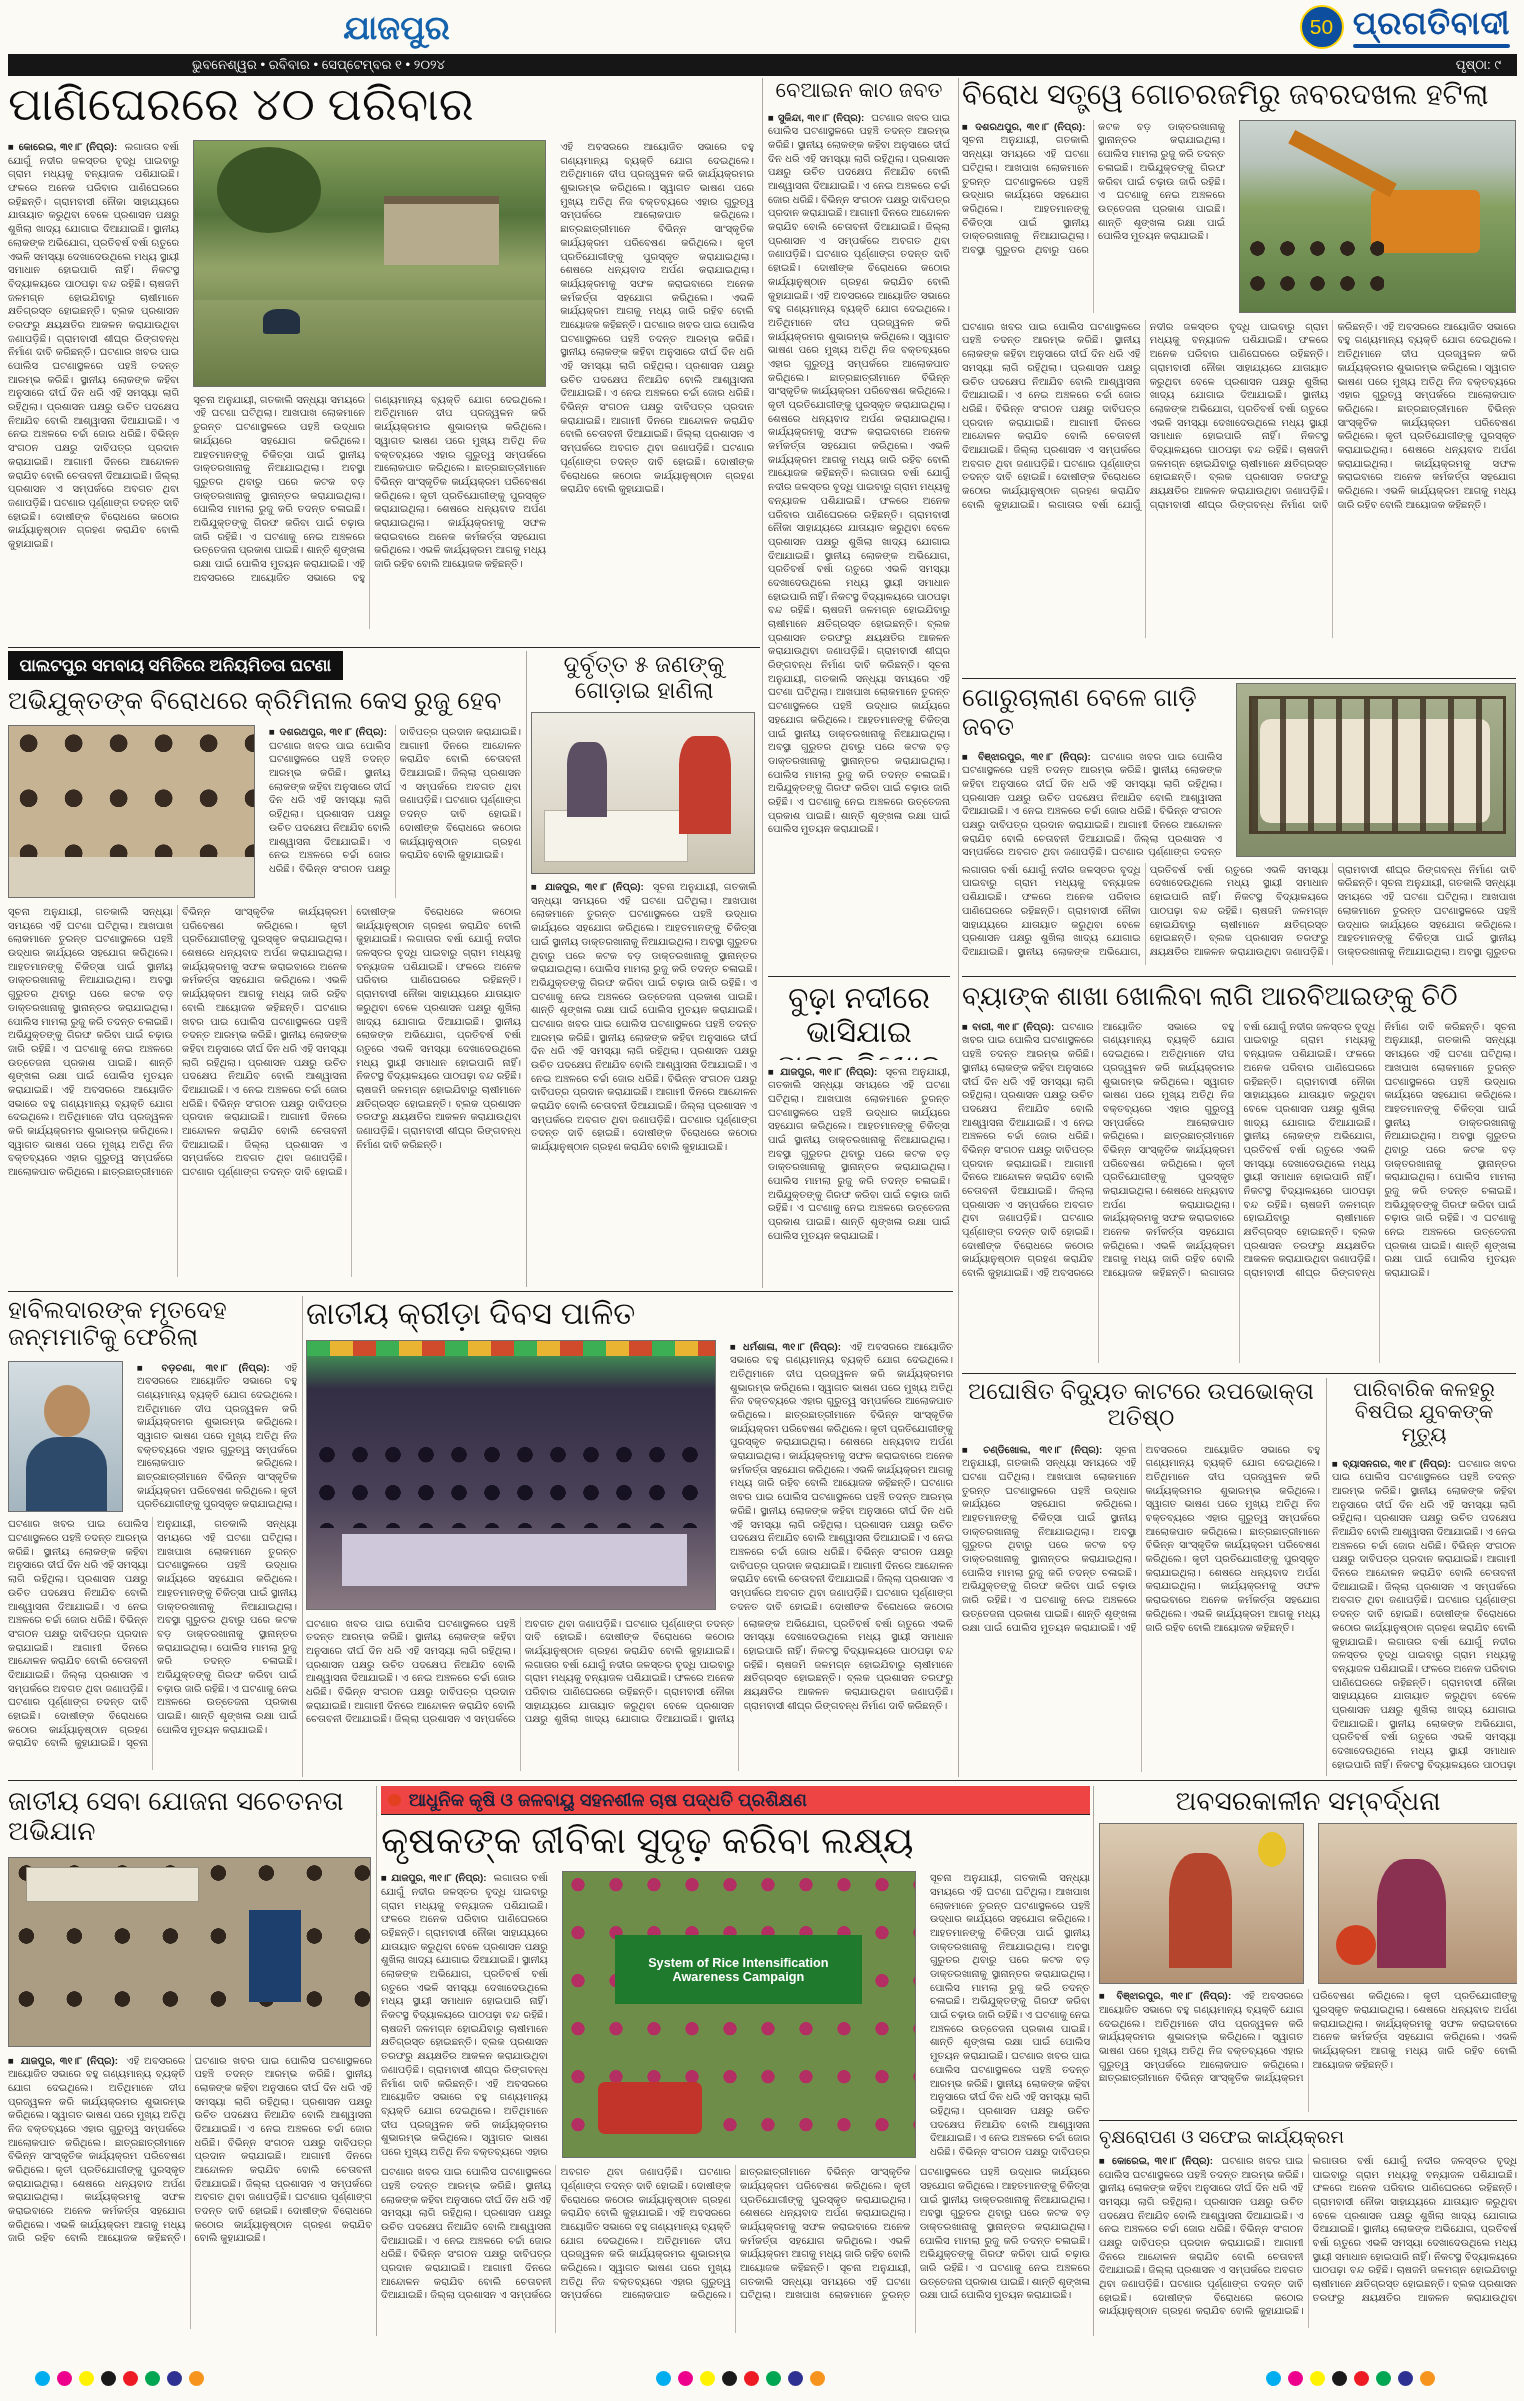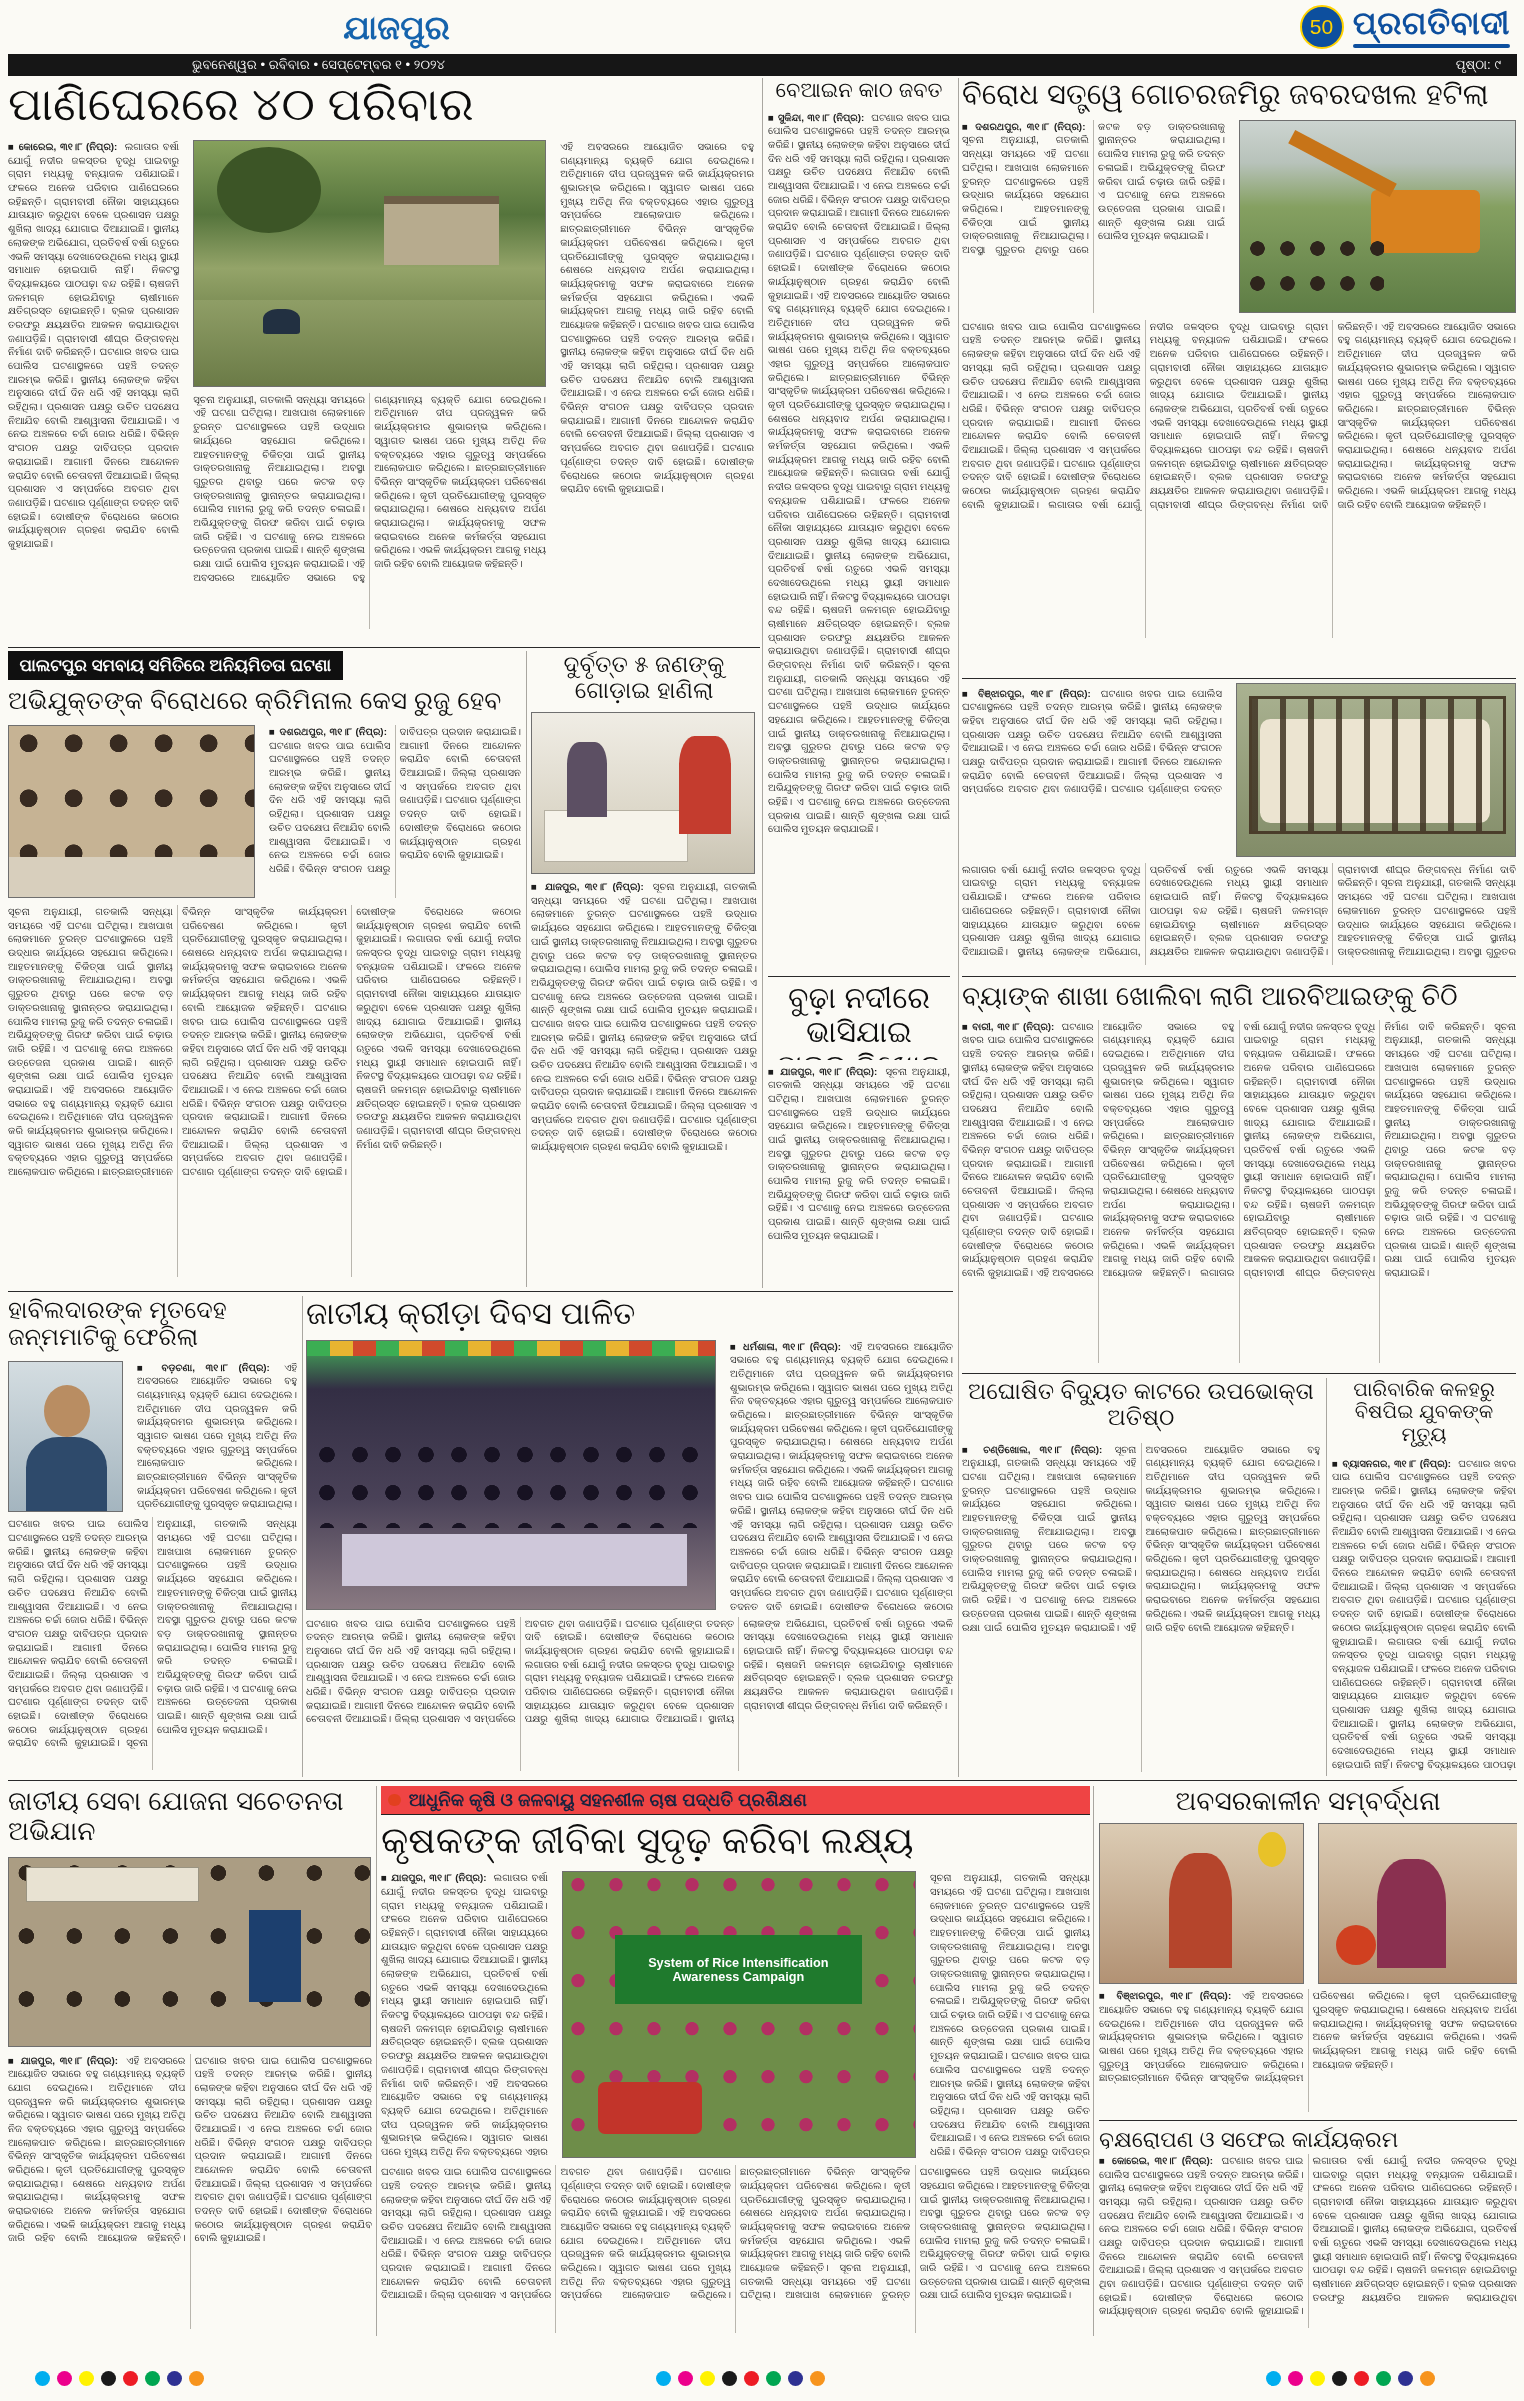--- a/index.html
+++ b/index.html
@@ -166,20 +166,21 @@
     <div class="bd" style="height:397px;margin-top:5.8px">
       <span class="by">■ ଯାଜପୁର, ୩୧।୮ (ନିପ୍ର):</span>
       <span>ସୂଚନା ଅନୁଯାୟୀ, ଗତକାଲି ସନ୍ଧ୍ୟା ସମୟରେ ଏହି ଘଟଣା ଘଟିଥିଲା। ଆଖପାଖ ଲୋକମାନେ ତୁରନ୍ତ ଘଟଣାସ୍ଥଳରେ ପହଞ୍ଚି ଉଦ୍ଧାର କାର୍ଯ୍ୟରେ ସହଯୋଗ କରିଥିଲେ। ଆହତମାନଙ୍କୁ ଚିକିତ୍ସା ପାଇଁ ସ୍ଥାନୀୟ ଡାକ୍ତରଖାନାକୁ ନିଆଯାଇଥିଲା। ଅବସ୍ଥା ଗୁରୁତର ଥିବାରୁ ପରେ କଟକ ବଡ଼ ଡାକ୍ତରଖାନାକୁ ସ୍ଥାନାନ୍ତର କରାଯାଇଥିଲା। ପୋଲିସ ମାମଲା ରୁଜୁ କରି ତଦନ୍ତ ଚଳାଇଛି। ଅଭିଯୁକ୍ତଙ୍କୁ ଗିରଫ କରିବା ପାଇଁ ଚଢ଼ାଉ ଜାରି ରହିଛି। ଏ ଘଟଣାକୁ ନେଇ ଅଞ୍ଚଳରେ ଉତ୍ତେଜନା ପ୍ରକାଶ ପାଇଛି। ଶାନ୍ତି ଶୃଙ୍ଖଳା ରକ୍ଷା ପାଇଁ ପୋଲିସ ମୁତୟନ କରାଯାଇଛି।</span>
       <span>ଘଟଣାର ଖବର ପାଇ ପୋଲିସ ଘଟଣାସ୍ଥଳରେ ପହଞ୍ଚି ତଦନ୍ତ ଆରମ୍ଭ କରିଛି। ସ୍ଥାନୀୟ ଲୋକଙ୍କ କହିବା ଅନୁସାରେ ଦୀର୍ଘ ଦିନ ଧରି ଏହି ସମସ୍ୟା ଲାଗି ରହିଥିଲା। ପ୍ରଶାସନ ପକ୍ଷରୁ ଉଚିତ ପଦକ୍ଷେପ ନିଆଯିବ ବୋଲି ଆଶ୍ୱାସନା ଦିଆଯାଇଛି। ଏ ନେଇ ଅଞ୍ଚଳରେ ଚର୍ଚ୍ଚା ଜୋର ଧରିଛି। ବିଭିନ୍ନ ସଂଗଠନ ପକ୍ଷରୁ ଦାବିପତ୍ର ପ୍ରଦାନ କରାଯାଇଛି। ଆଗାମୀ ଦିନରେ ଆନ୍ଦୋଳନ କରାଯିବ ବୋଲି ଚେତାବନୀ ଦିଆଯାଇଛି। ଜିଲ୍ଲା ପ୍ରଶାସନ ଏ ସମ୍ପର୍କରେ ଅବଗତ ଥିବା ଜଣାପଡ଼ିଛି। ଘଟଣାର ପୂର୍ଣ୍ଣାଙ୍ଗ ତଦନ୍ତ ଦାବି ହୋଇଛି। ଦୋଷୀଙ୍କ ବିରୋଧରେ କଠୋର କାର୍ଯ୍ୟାନୁଷ୍ଠାନ ଗ୍ରହଣ କରାଯିବ ବୋଲି କୁହାଯାଇଛି।</span>
     </div>
   </section>
 
   <section class="art" style="left:962px;top:683px;width:554px;height:292px">
     <div class="row">
       <div style="width:264px">
+        <div class="hl" style="font-size:25px;height:63px">ଗୋରୁଚାଲାଣ ବେଳେ ଗାଡ଼ି ଜବତ</div>
         <div class="bd" style="height:107px;margin-top:3.5px">
           <span class="by">■ ବିଞ୍ଝାରପୁର, ୩୧।୮ (ନିପ୍ର):</span>
           <span>ଘଟଣାର ଖବର ପାଇ ପୋଲିସ ଘଟଣାସ୍ଥଳରେ ପହଞ୍ଚି ତଦନ୍ତ ଆରମ୍ଭ କରିଛି। ସ୍ଥାନୀୟ ଲୋକଙ୍କ କହିବା ଅନୁସାରେ ଦୀର୍ଘ ଦିନ ଧରି ଏହି ସମସ୍ୟା ଲାଗି ରହିଥିଲା। ପ୍ରଶାସନ ପକ୍ଷରୁ ଉଚିତ ପଦକ୍ଷେପ ନିଆଯିବ ବୋଲି ଆଶ୍ୱାସନା ଦିଆଯାଇଛି। ଏ ନେଇ ଅଞ୍ଚଳରେ ଚର୍ଚ୍ଚା ଜୋର ଧରିଛି। ବିଭିନ୍ନ ସଂଗଠନ ପକ୍ଷରୁ ଦାବିପତ୍ର ପ୍ରଦାନ କରାଯାଇଛି। ଆଗାମୀ ଦିନରେ ଆନ୍ଦୋଳନ କରାଯିବ ବୋଲି ଚେତାବନୀ ଦିଆଯାଇଛି। ଜିଲ୍ଲା ପ୍ରଶାସନ ଏ ସମ୍ପର୍କରେ ଅବଗତ ଥିବା ଜଣାପଡ଼ିଛି। ଘଟଣାର ପୂର୍ଣ୍ଣାଙ୍ଗ ତଦନ୍ତ ଦାବି ହୋଇଛି। ଦୋଷୀଙ୍କ ବିରୋଧରେ କଠୋର କାର୍ଯ୍ୟାନୁଷ୍ଠାନ ଗ୍ରହଣ କରାଯିବ ବୋଲି କୁହାଯାଇଛି।</span>
         </div>
       </div>
       <div class="ph ph-cattle" style="width:280px;height:174px">
         <div class="pchild" style="left:23px;top:35px;width:230px;height:104px;background:#ece4d1;border-radius:10.4px"></div>
         <div class="pchild" style="left:11.5px;top:11.5px;width:257px;height:138px;background:repeating-linear-gradient(90deg,rgba(64,52,36,0.85) 0 5.8px,rgba(0,0,0,0) 5.8px 28px);border:3.5px solid #4a3d2a"></div>
       </div>
     </div>
@@ -316,21 +317,21 @@
       </div>
       <div class="ph ph-fel" style="width:204px;height:161px">
         <div class="pchild" style="left:58px;top:35px;width:69px;height:109px;background:#8a3050;border-radius:40% 40% 0 0"></div>
         <div class="pchild" style="left:17.3px;bottom:17.3px;width:40px;height:40px;background:#d04020;border-radius:50%"></div>
       </div>
     </div>
     <div class="bd c2" style="height:123px;margin-top:5.8px">
       <span class="by">■ ବିଞ୍ଝାରପୁର, ୩୧।୮ (ନିପ୍ର):</span>
       <span>ଏହି ଅବସରରେ ଆୟୋଜିତ ସଭାରେ ବହୁ ଗଣ୍ୟମାନ୍ୟ ବ୍ୟକ୍ତି ଯୋଗ ଦେଇଥିଲେ। ଅତିଥିମାନେ ଦୀପ ପ୍ରଜ୍ୱଳନ କରି କାର୍ଯ୍ୟକ୍ରମର ଶୁଭାରମ୍ଭ କରିଥିଲେ। ସ୍ୱାଗତ ଭାଷଣ ପରେ ମୁଖ୍ୟ ଅତିଥି ନିଜ ବକ୍ତବ୍ୟରେ ଏହାର ଗୁରୁତ୍ୱ ସମ୍ପର୍କରେ ଆଲୋକପାତ କରିଥିଲେ। ଛାତ୍ରଛାତ୍ରୀମାନେ ବିଭିନ୍ନ ସାଂସ୍କୃତିକ କାର୍ଯ୍ୟକ୍ରମ ପରିବେଷଣ କରିଥିଲେ। କୃତୀ ପ୍ରତିଯୋଗୀଙ୍କୁ ପୁରସ୍କୃତ କରାଯାଇଥିଲା। ଶେଷରେ ଧନ୍ୟବାଦ ଅର୍ପଣ କରାଯାଇଥିଲା। କାର୍ଯ୍ୟକ୍ରମକୁ ସଫଳ କରାଇବାରେ ଅନେକ କର୍ମକର୍ତ୍ତା ସହଯୋଗ କରିଥିଲେ। ଏଭଳି କାର୍ଯ୍ୟକ୍ରମ ଆଗକୁ ମଧ୍ୟ ଜାରି ରହିବ ବୋଲି ଆୟୋଜକ କହିଛନ୍ତି।</span>
     </div>
-    <div class="hl" style="font-size:22px;height:29px;margin-top:8px;border-top:1.2px solid #2a2a2a;padding-top:5.8px">ବୃକ୍ଷରୋପଣ ଓ ସଫେଇ କାର୍ଯ୍ୟକ୍ରମ</div>
+    <div class="hl" style="font-size:18px;height:29px;margin-top:8px;border-top:1.2px solid #2a2a2a;padding-top:5.8px">ବୃକ୍ଷରୋପଣ ଓ ସଫେଇ କାର୍ଯ୍ୟକ୍ରମ</div>
     <div class="bd c2" style="height:174px;margin-top:4.6px">
       <span class="by">■ କୋରେଇ, ୩୧।୮ (ନିପ୍ର):</span>
       <span>ଘଟଣାର ଖବର ପାଇ ପୋଲିସ ଘଟଣାସ୍ଥଳରେ ପହଞ୍ଚି ତଦନ୍ତ ଆରମ୍ଭ କରିଛି। ସ୍ଥାନୀୟ ଲୋକଙ୍କ କହିବା ଅନୁସାରେ ଦୀର୍ଘ ଦିନ ଧରି ଏହି ସମସ୍ୟା ଲାଗି ରହିଥିଲା। ପ୍ରଶାସନ ପକ୍ଷରୁ ଉଚିତ ପଦକ୍ଷେପ ନିଆଯିବ ବୋଲି ଆଶ୍ୱାସନା ଦିଆଯାଇଛି। ଏ ନେଇ ଅଞ୍ଚଳରେ ଚର୍ଚ୍ଚା ଜୋର ଧରିଛି। ବିଭିନ୍ନ ସଂଗଠନ ପକ୍ଷରୁ ଦାବିପତ୍ର ପ୍ରଦାନ କରାଯାଇଛି। ଆଗାମୀ ଦିନରେ ଆନ୍ଦୋଳନ କରାଯିବ ବୋଲି ଚେତାବନୀ ଦିଆଯାଇଛି। ଜିଲ୍ଲା ପ୍ରଶାସନ ଏ ସମ୍ପର୍କରେ ଅବଗତ ଥିବା ଜଣାପଡ଼ିଛି। ଘଟଣାର ପୂର୍ଣ୍ଣାଙ୍ଗ ତଦନ୍ତ ଦାବି ହୋଇଛି। ଦୋଷୀଙ୍କ ବିରୋଧରେ କଠୋର କାର୍ଯ୍ୟାନୁଷ୍ଠାନ ଗ୍ରହଣ କରାଯିବ ବୋଲି କୁହାଯାଇଛି।</span>
       <span>ଲଗାତାର ବର୍ଷା ଯୋଗୁଁ ନଦୀର ଜଳସ୍ତର ବୃଦ୍ଧି ପାଇବାରୁ ଗ୍ରାମ ମଧ୍ୟକୁ ବନ୍ୟାଜଳ ପଶିଯାଇଛି। ଫଳରେ ଅନେକ ପରିବାର ପାଣିଘେରରେ ରହିଛନ୍ତି। ଗ୍ରାମବାସୀ ନୌକା ସାହାଯ୍ୟରେ ଯାତାୟାତ କରୁଥିବା ବେଳେ ପ୍ରଶାସନ ପକ୍ଷରୁ ଶୁଖିଲା ଖାଦ୍ୟ ଯୋଗାଇ ଦିଆଯାଇଛି। ସ୍ଥାନୀୟ ଲୋକଙ୍କ ଅଭିଯୋଗ, ପ୍ରତିବର୍ଷ ବର୍ଷା ଋତୁରେ ଏଭଳି ସମସ୍ୟା ଦେଖାଦେଉଥିଲେ ମଧ୍ୟ ସ୍ଥାୟୀ ସମାଧାନ ହୋଇପାରି ନାହିଁ। ନିକଟସ୍ଥ ବିଦ୍ୟାଳୟରେ ପାଠପଢ଼ା ବନ୍ଦ ରହିଛି। ଚାଷଜମି ଜଳମଗ୍ନ ହୋଇଯିବାରୁ ଚାଷୀମାନେ କ୍ଷତିଗ୍ରସ୍ତ ହୋଇଛନ୍ତି। ବ୍ଲକ ପ୍ରଶାସନ ତରଫରୁ କ୍ଷୟକ୍ଷତିର ଆକଳନ କରାଯାଉଥିବା ଜଣାପଡ଼ିଛି। ଗ୍ରାମବାସୀ ଶୀଘ୍ର ରିଙ୍ଗବନ୍ଧ ନିର୍ମାଣ ଦାବି କରିଛନ୍ତି।</span>
     </div>
   </section>
 
   <div class="regrow" style="left:35px;top:2371px">
       <span class="regdot" style="background: rgb(0, 174, 239);"></span>
       <span class="regdot" style="background: rgb(236, 0, 140);"></span>

